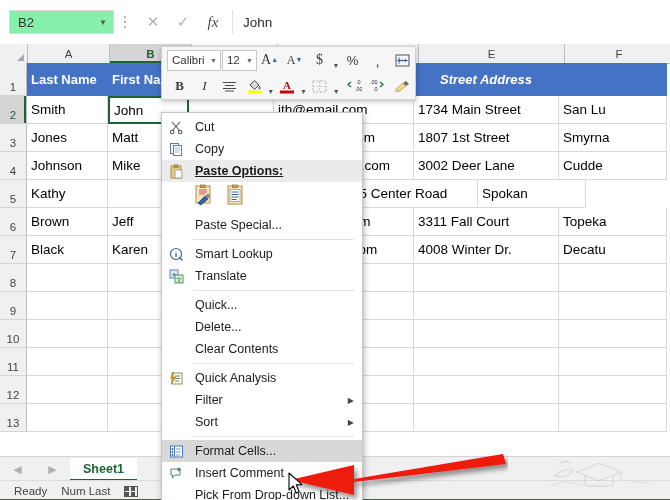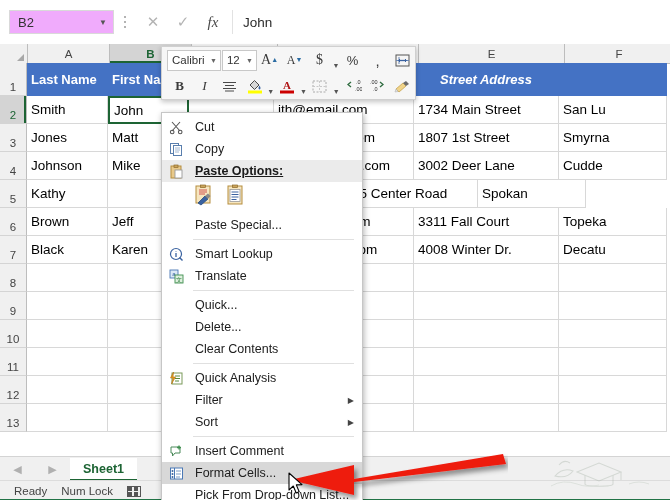--- a/index.html
+++ b/index.html
@@ -12,21 +12,21 @@
   #app{position:relative;width:670px;height:500px;overflow:hidden;background:#fff;}
 
   
   .formula-row{
     position:absolute;left:0;top:0;width:670px;height:44px;
     background:#ffffff;border-bottom:1px solid #d4d4d4;
     display:flex;align-items:center;
   }
   .namebox{
     margin-left:9px;width:103px;height:22px;
-    border:1px solid #d9d9d9;background:#f0abfc;
+    border:1px solid #d9d9d9;background:#86efac;
     display:flex;align-items:center;font-size:13px;color:#333;
   }
   .namebox .nb-text{flex:1;padding-left:8px;white-space:nowrap;overflow:hidden;}
   .namebox .nb-arrow{
     width:20px;display:flex;align-items:center;justify-content:center;
     font-size:8px;color:#555;
   }
   .vgrip{
     width:14px;height:22px;display:flex;flex-direction:column;
     align-items:center;justify-content:center;gap:3px;margin-left:4px;
@@ -359,21 +359,21 @@
       <span>◀</span>
       <span>▶</span>
     </div>
     <div class="stab">
       <span>Sheet1</span>
     </div>
   </div>
 
   <div class="statusbar">
     <span class="s">Ready</span>
-    <span class="s">Num Lock</span>
+    <span class="s">Num Last</span>
     <span class="sicon"></span>
     <span class="green-edge"></span>
   </div>
 
   <svg class="watermark" viewBox="0 0 125 46">
     <g fill="none" stroke="#9aa89a" stroke-width="1.1">
       <path d="M40 26 L62 17 L84 26 L62 35 Z"></path>
       <path d="M48 29 L48 38 C48 41 76 41 76 38 L76 29"></path>
       <path d="M84 26 L84 34"></path>
       <path d="M18 30 q8 -9 18 -5 q-6 8 -18 5 Z"></path>
@@ -596,49 +596,49 @@
       <span class="arw">▶</span>
     </div>
     <div class="mi">
       <span class="icn"></span>
       <span class="lbl">Sort</span>
       <span class="arw">▶</span>
     </div>
 
     <div class="sep"></div>
 
-    <div class="mi">
-      <span class="icn">
-        <svg width="15" height="15" viewBox="0 0 15 15">
-            <path d="M2 3 H11 V9 H6 L3.5 12 V9 H2 Z" fill="#fff" stroke="#4a8a5a" stroke-width="1"></path>
-            <path d="M10 1.5V5.5M8 3.5H12" stroke="#3f8f4f" stroke-width="1.3"></path>
-          </svg>
-      </span>
-      <span class="lbl">Insert Comment</span>
-    </div>
-
     <div class="mi hl">
       <span class="icn">
         <svg width="15" height="15" viewBox="0 0 15 15">
             <rect x="1.5" y="2" width="12" height="11" fill="#fff" stroke="#4a78b5" stroke-width="1"></rect>
             <path d="M5.5 2V13" stroke="#4a78b5" stroke-width="1"></path>
             <g fill="#3a62a0">
               <circle cx="3.5" cy="5" r="1"></circle>
               <circle cx="3.5" cy="8" r="1"></circle>
               <circle cx="3.5" cy="11" r="1"></circle>
             </g>
             <g stroke="#6b8fc0" stroke-width=".9">
               <path d="M7 5H12M7 8H12M7 11H11"></path>
             </g>
           </svg>
       </span>
       <span class="lbl">Format Cells...</span>
     </div>
 
     <div class="mi">
+      <span class="icn">
+        <svg width="15" height="15" viewBox="0 0 15 15">
+            <path d="M2 3 H11 V9 H6 L3.5 12 V9 H2 Z" fill="#fff" stroke="#4a8a5a" stroke-width="1"></path>
+            <path d="M10 1.5V5.5M8 3.5H12" stroke="#3f8f4f" stroke-width="1.3"></path>
+          </svg>
+      </span>
+      <span class="lbl">Insert Comment</span>
+    </div>
+
+    <div class="mi">
       <span class="icn"></span>
       <span class="lbl">Pick From Drop-down List...</span>
     </div>
   </div>
 
   <svg class="bigarrow" width="230" height="48" viewBox="0 0 230 48">
     <defs>
       <filter id="arrowshadow" x="-20%" y="-20%" width="150%" height="160%">
         <feDropShadow dx="3" dy="4" stdDeviation="2.6" flood-color="#000" flood-opacity=".42"></feDropShadow>
       </filter>

